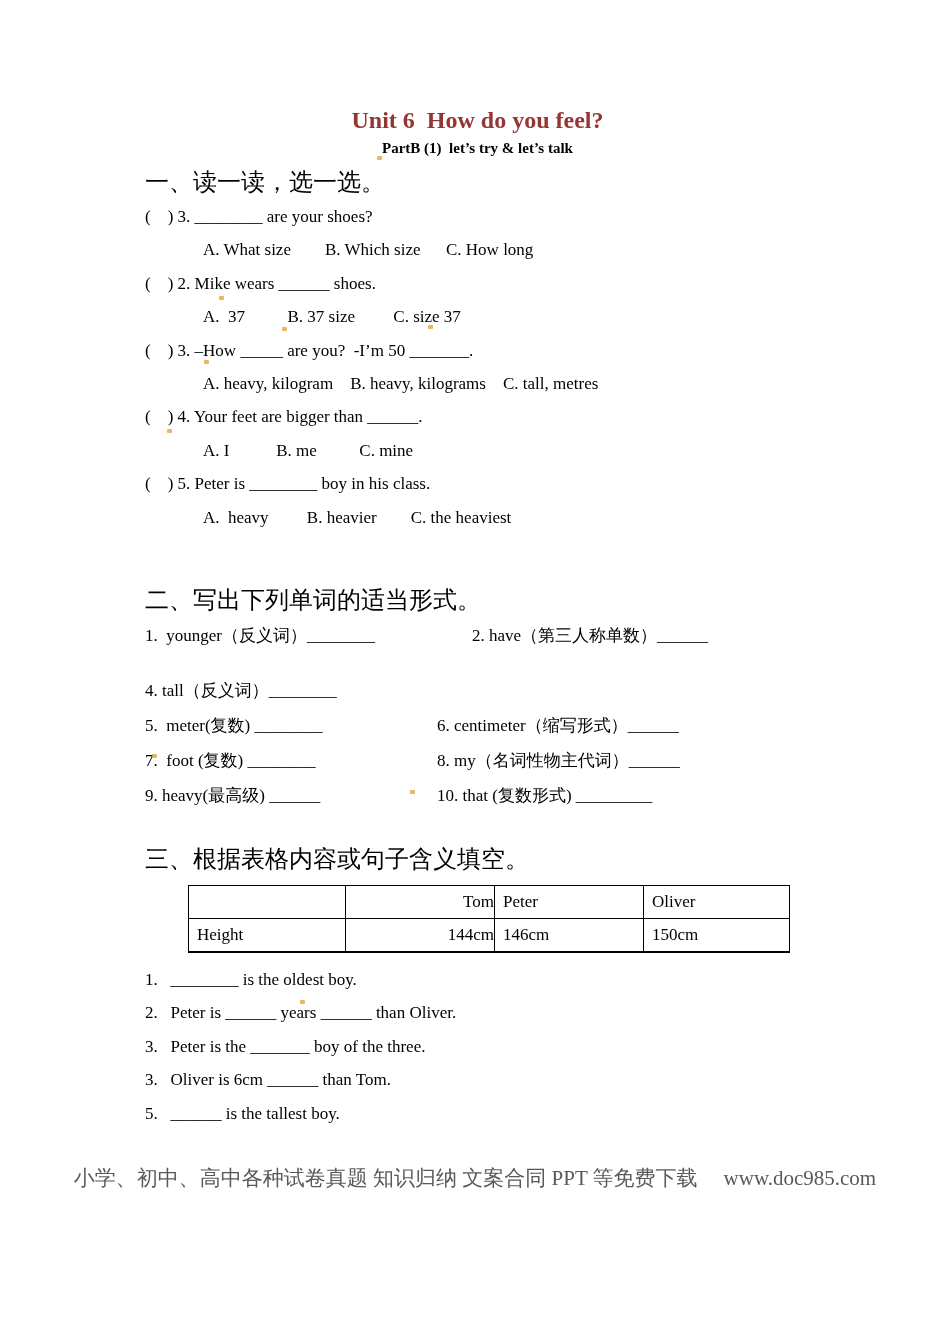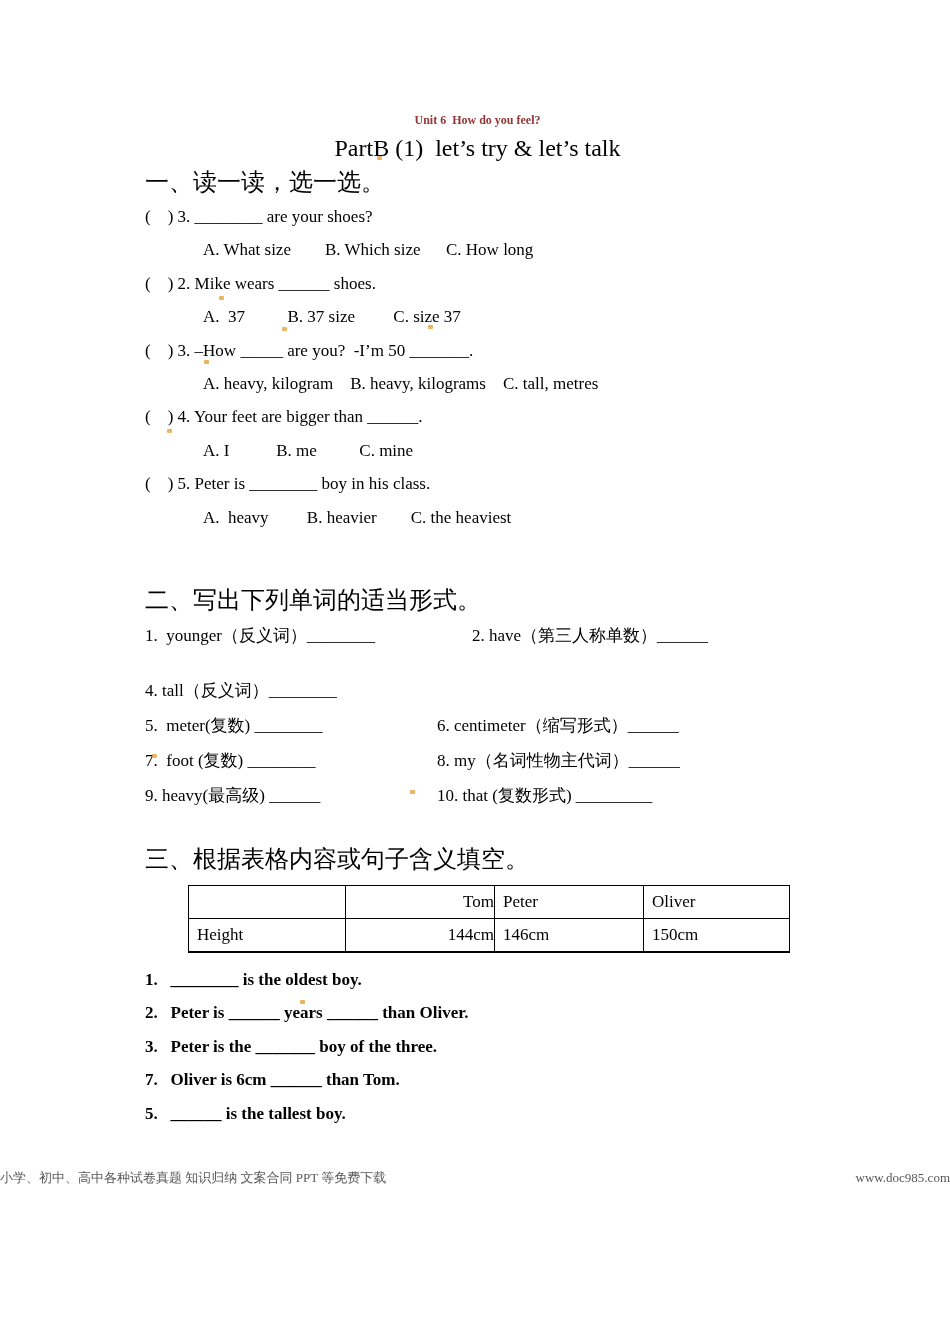--- a/index.html
+++ b/index.html
@@ -15,29 +15,29 @@
   }
   .content {
     position: absolute;
     left: 145px;
     right: 140px;
     top: 108px;
   }
   .doc-title {
     text-align: center;
     font-weight: bold;
-    font-size: 12px;
+    font-size: 24px;
     line-height: 24px;
     color: var(--color-title, #943634);
     white-space: pre-wrap;
   }
   .doc-subtitle {
     text-align: center;
-    font-weight: normal;
-    font-size: 24px;
+    font-weight: bold;
+    font-size: 15px;
     line-height: 32px;
     white-space: pre-wrap;
   }
   .sec-heading {
     font-weight: normal;
     font-size: 24px;
     line-height: 36px;
     white-space: pre-wrap;
   }
   .q-line {
@@ -69,31 +69,31 @@
     height: 32px;
     padding: 0 0 0 8px;
     font-size: 17px;
     vertical-align: middle;
     white-space: pre-wrap;
   }
   .info-table td:nth-child(1) { width: 148px; }
   .info-table td:nth-child(2) { width: 140px; text-align: right; }
   .info-table td:nth-child(3) { width: 140px; }
   .info-table td:nth-child(4) { width: 137px; }
-  .s3-list { margin-top: 10px; font-weight: bold; }
+  .s3-list { margin-top: 10px; }
   .footer {
     position: absolute;
     left: 0;
     right: 0;
     top: 1166px;
     line-height: 24px;
     display: flex;
-    justify-content: space-between;
+    justify-content: center;
     gap: 26px;
-    font-size: 13px;
+    font-size: 21px;
     color: var(--color-footer-text, #595959);
     font-family: "Liberation Serif", "DejaVu Serif", serif;
   }
   .dot {
     position: absolute;
     width: 5px;
     height: 4px;
     border-radius: 1px;
     background: var(--color-stray-mark, #E7A33C);
     opacity: 0.8;
@@ -168,21 +168,21 @@
             <td>146cm</td>
             <td>150cm</td>
           </tr>
         </tbody>
       </table>
 
       <div class="s3-list">
         <div class="q-line">1.   ________ is the oldest boy.</div>
         <div class="q-line">2.   Peter is ______ years ______ than Oliver.</div>
         <div class="q-line">3.   Peter is the _______ boy of the three.</div>
-        <div class="q-line">7.   Oliver is 6cm ______ than Tom.</div>
+        <div class="q-line">3.   Oliver is 6cm ______ than Tom.</div>
         <div class="q-line">5.   ______ is the tallest boy.</div>
       </div>
     </section>
 
   </div>
 
   <div class="footer">
     <span>小学、初中、高中各种试卷真题 知识归纳  文案合同  PPT 等免费下载</span>
     <span>www.doc985.com</span>
   </div>

